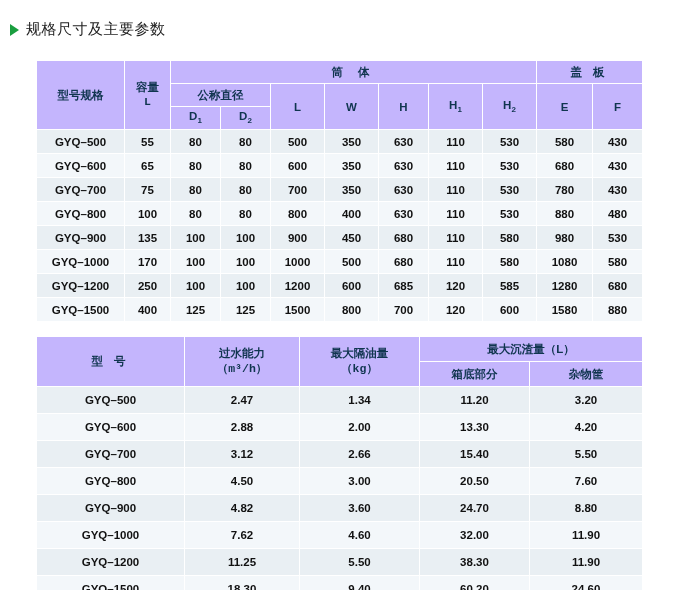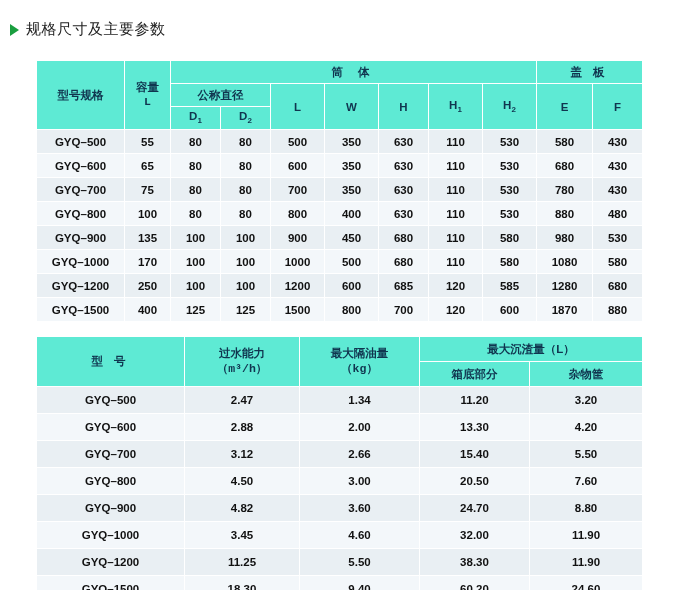--- a/index.html
+++ b/index.html
@@ -53,21 +53,21 @@
     color: #1a1a1a;
   }
   table.spec th, table.spec td {
     border: 1px solid #ffffff;
     text-align: center;
     vertical-align: middle;
     padding: 0;
     font-weight: bold;
   }
   table.spec thead th {
-    background: #5eead4;
+    background: #c4b5fd;
     color: #10354f;
     font-size: 11.5px;
     height: 22px;
   }
   table.spec tbody td {
     background: #e9eff3;
     height: 23px;
     font-size: 11.5px;
     font-weight: bold;
     color: #111111;
@@ -245,21 +245,21 @@
         <tr class="alt">
           <td>GYQ–1500</td>
           <td>400</td>
           <td>125</td>
           <td>125</td>
           <td>1500</td>
           <td>800</td>
           <td>700</td>
           <td>120</td>
           <td>600</td>
-          <td>1870</td>
+          <td>1580</td>
           <td>880</td>
         </tr>
       </tbody>
     </table>
   </div>
 
   <div id="table2-wrap">
     <table class="spec">
       <colgroup>
         <col style="width:148px">
@@ -321,21 +321,21 @@
         </tr>
         <tr>
           <td style="height:26px">GYQ–900</td>
           <td>4.82</td>
           <td>3.60</td>
           <td>24.70</td>
           <td>8.80</td>
         </tr>
         <tr class="alt">
           <td style="height:26px">GYQ–1000</td>
-          <td>3.45</td>
+          <td>7.62</td>
           <td>4.60</td>
           <td>32.00</td>
           <td>11.90</td>
         </tr>
         <tr>
           <td style="height:26px">GYQ–1200</td>
           <td>11.25</td>
           <td>5.50</td>
           <td>38.30</td>
           <td>11.90</td>

